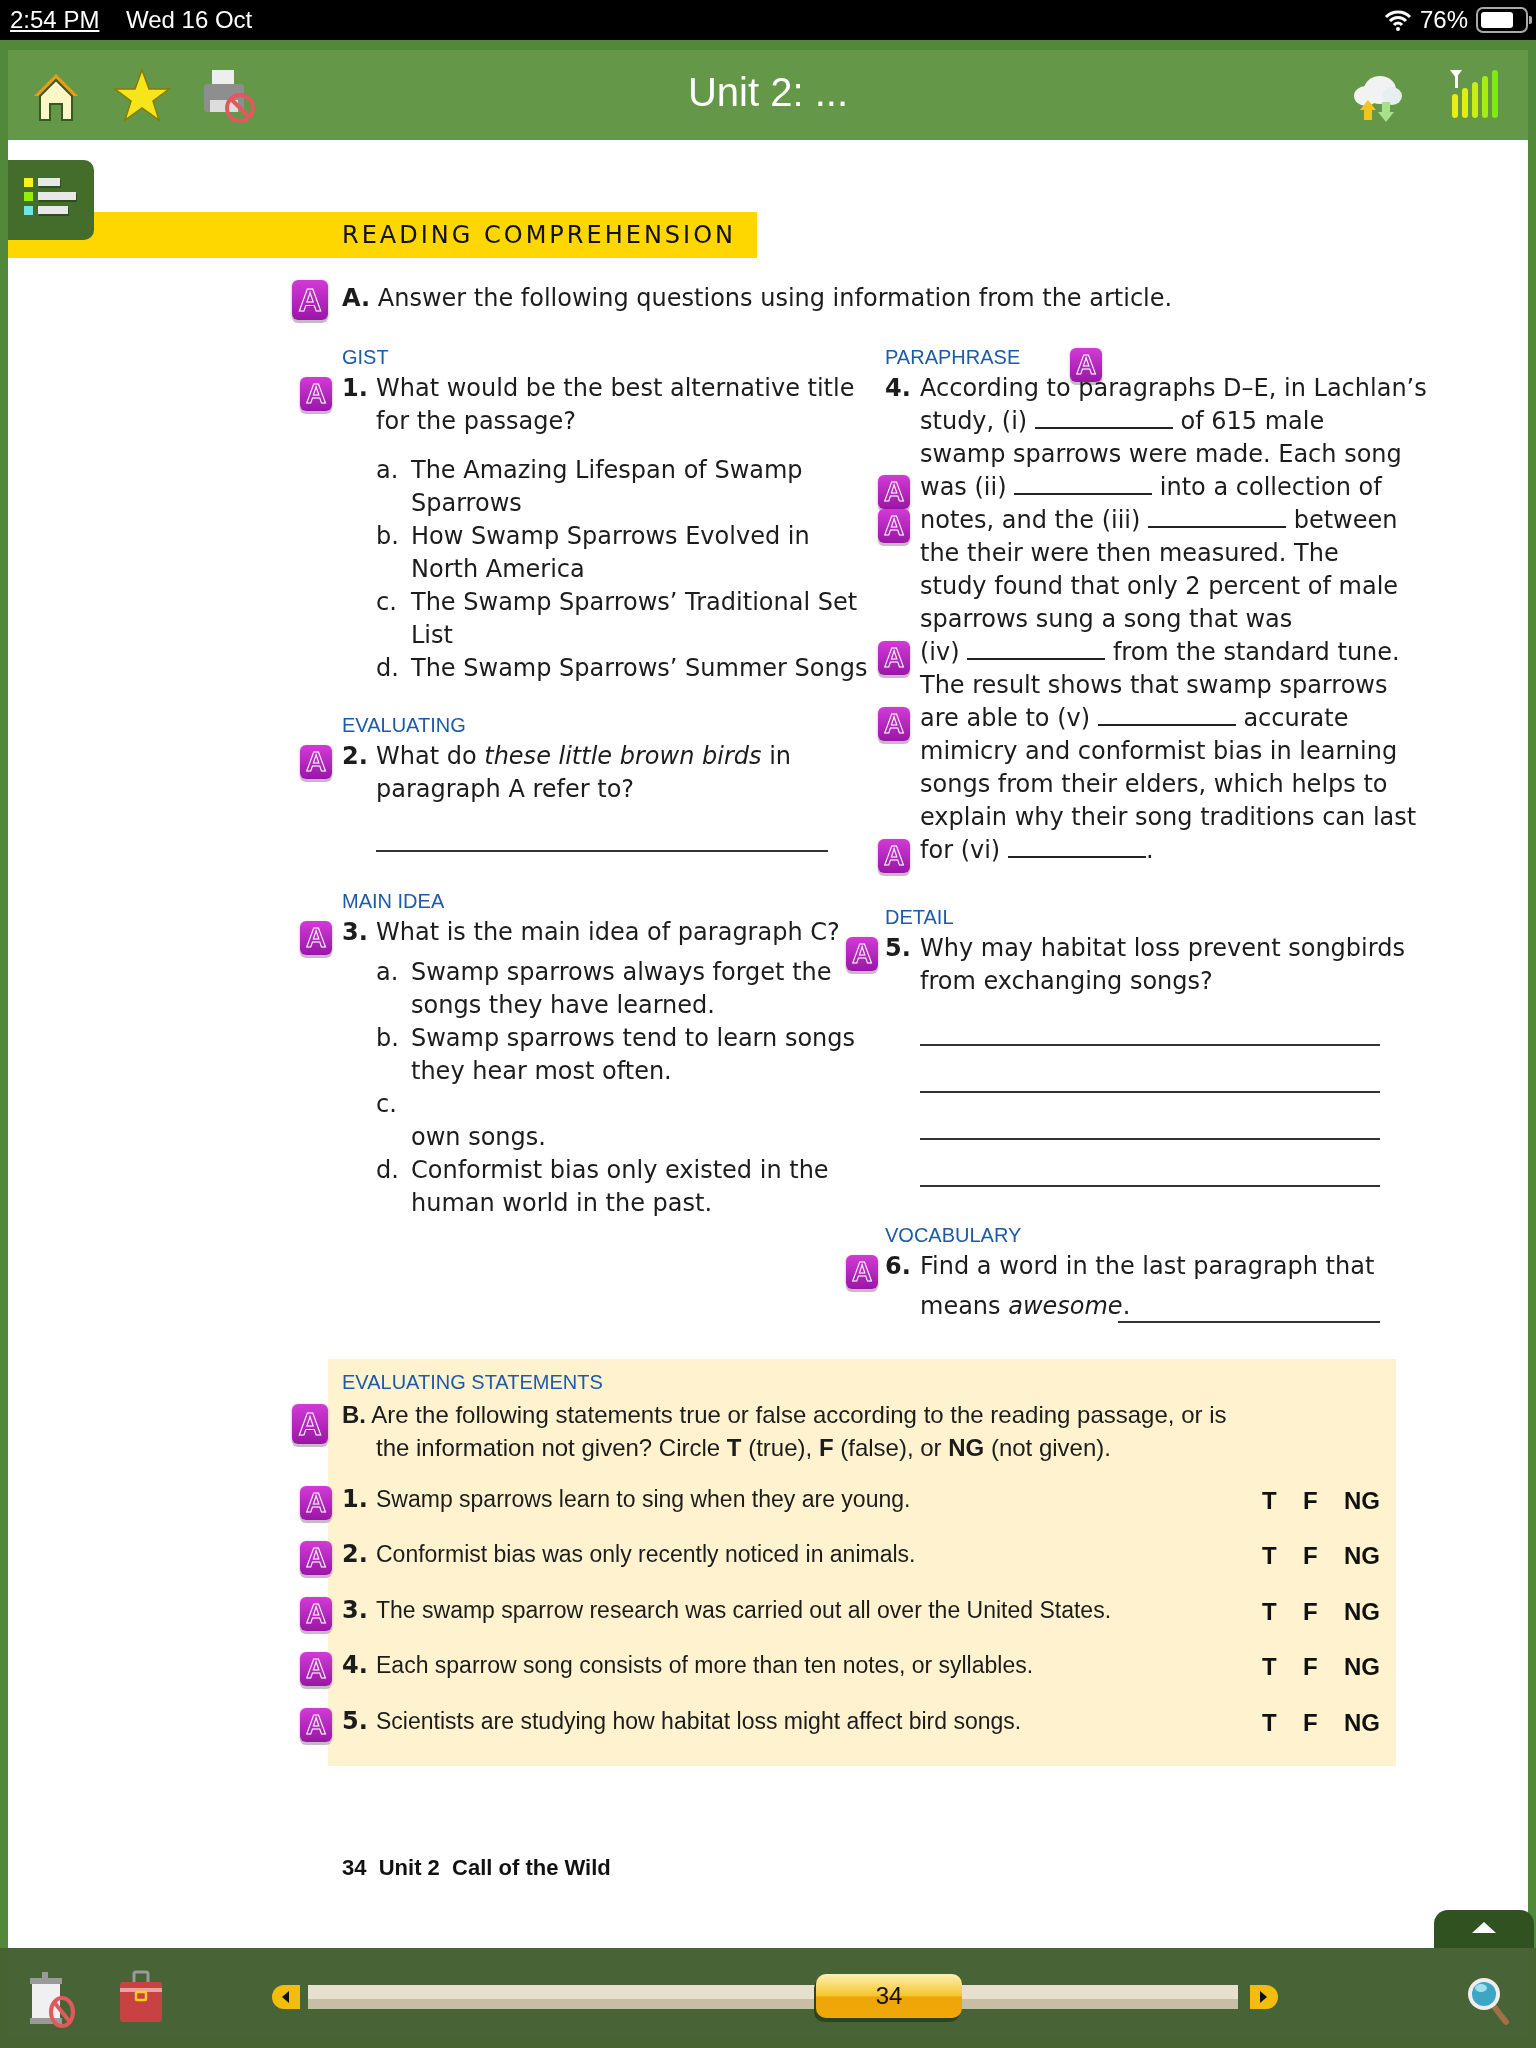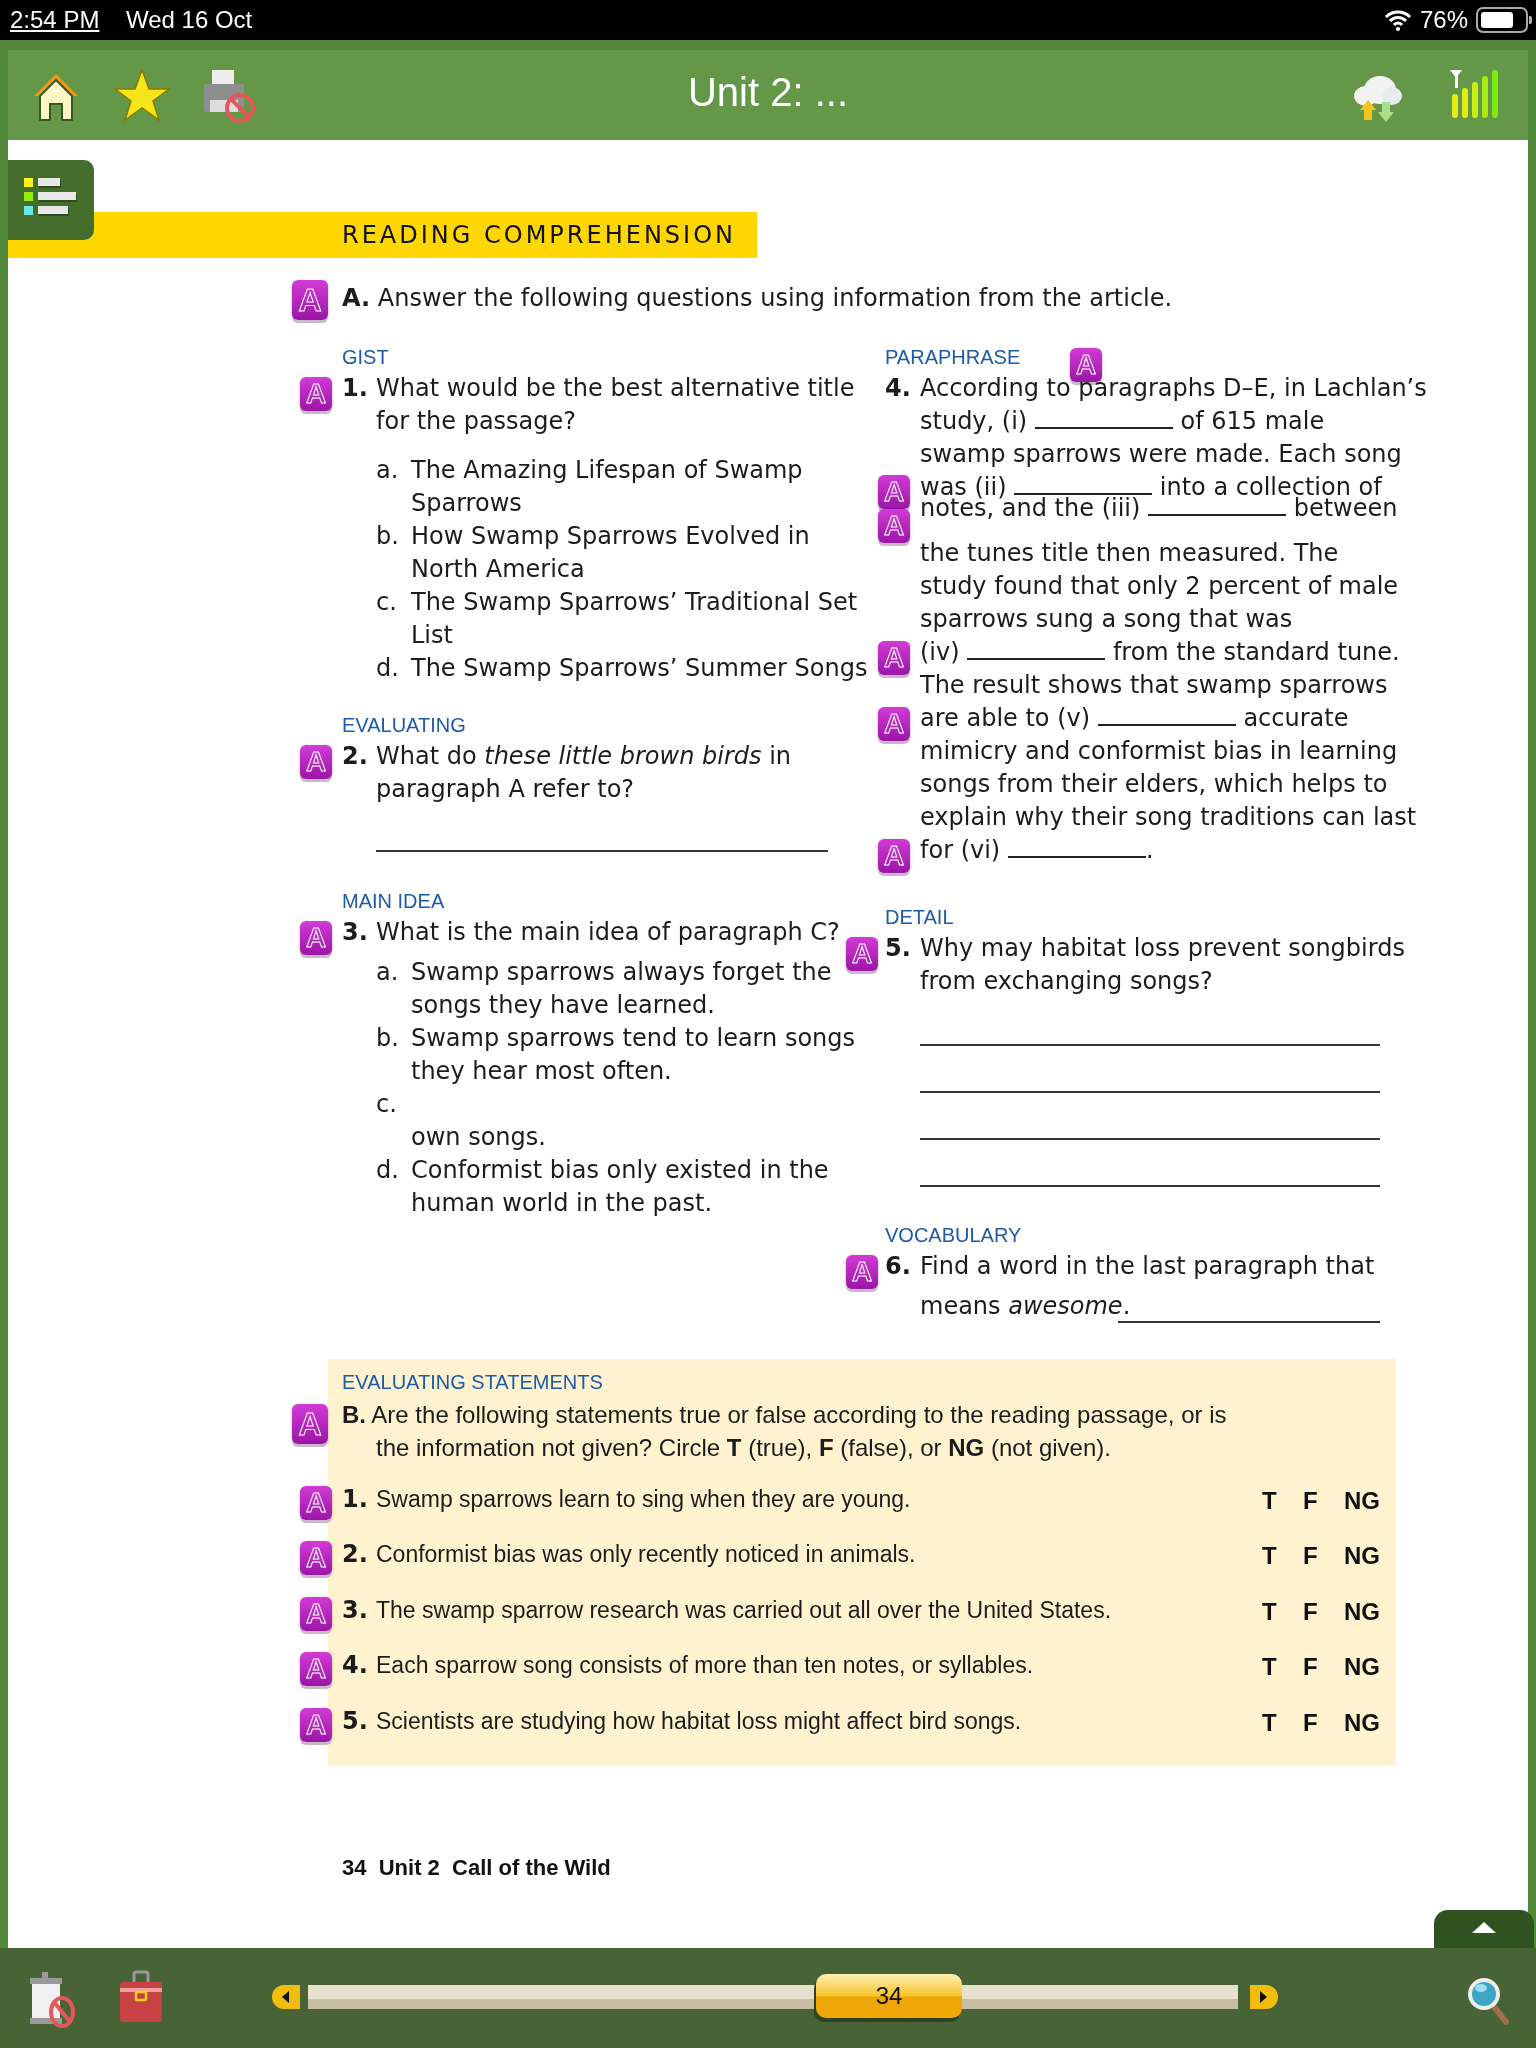--- a/index.html
+++ b/index.html
@@ -183,22 +183,22 @@
 
     <div class="head-blue" style="left:877px;top:206px">PARAPHRASE</div>
     <div class="abadge" style="left:1062px;top:208px">A</div>
     <div class="num" style="left:877px;top:232px">4.</div>
     <div class="txt" style="left:912px;top:232px">According to paragraphs D–E, in Lachlan’s</div>
     <div class="txt" style="left:912px;top:265px"><span>study, (i)</span> <span class="blank" style="width:138px"></span> <span>of 615 male</span></div>
     <div class="txt" style="left:912px;top:298px">swamp sparrows were made. Each song</div>
     <div class="abadge" style="left:870px;top:335px">A</div>
     <div class="txt" style="left:912px;top:331px"><span>was (ii)</span> <span class="blank" style="width:138px"></span> <span>into a collection of</span></div>
     <div class="abadge" style="left:870px;top:369px">A</div>
-    <div class="txt" style="left:912px;top:352px"><span>notes, and the (iii)</span> <span class="blank" style="width:138px"></span> <span>between</span></div>
-    <div class="txt" style="left:912px;top:397px">the tunes title then measured. The</div>
+    <div class="txt" style="left:912px;top:364px"><span>notes, and the (iii)</span> <span class="blank" style="width:138px"></span> <span>between</span></div>
+    <div class="txt" style="left:912px;top:397px">the their were then measured. The</div>
     <div class="txt" style="left:912px;top:430px">study found that only 2 percent of male</div>
     <div class="txt" style="left:912px;top:463px">sparrows sung a song that was</div>
     <div class="abadge" style="left:870px;top:501px">A</div>
     <div class="txt" style="left:912px;top:496px"><span>(iv)</span> <span class="blank" style="width:138px"></span> <span>from the standard tune.</span></div>
     <div class="txt" style="left:912px;top:529px">The result shows that swamp sparrows</div>
     <div class="abadge" style="left:870px;top:567px">A</div>
     <div class="txt" style="left:912px;top:562px"><span>are able to (v)</span> <span class="blank" style="width:138px"></span> <span>accurate</span></div>
     <div class="txt" style="left:912px;top:595px">mimicry and conformist bias in learning</div>
     <div class="txt" style="left:912px;top:628px">songs from their elders, which helps to</div>
     <div class="txt" style="left:912px;top:661px">explain why their song traditions can last</div>

